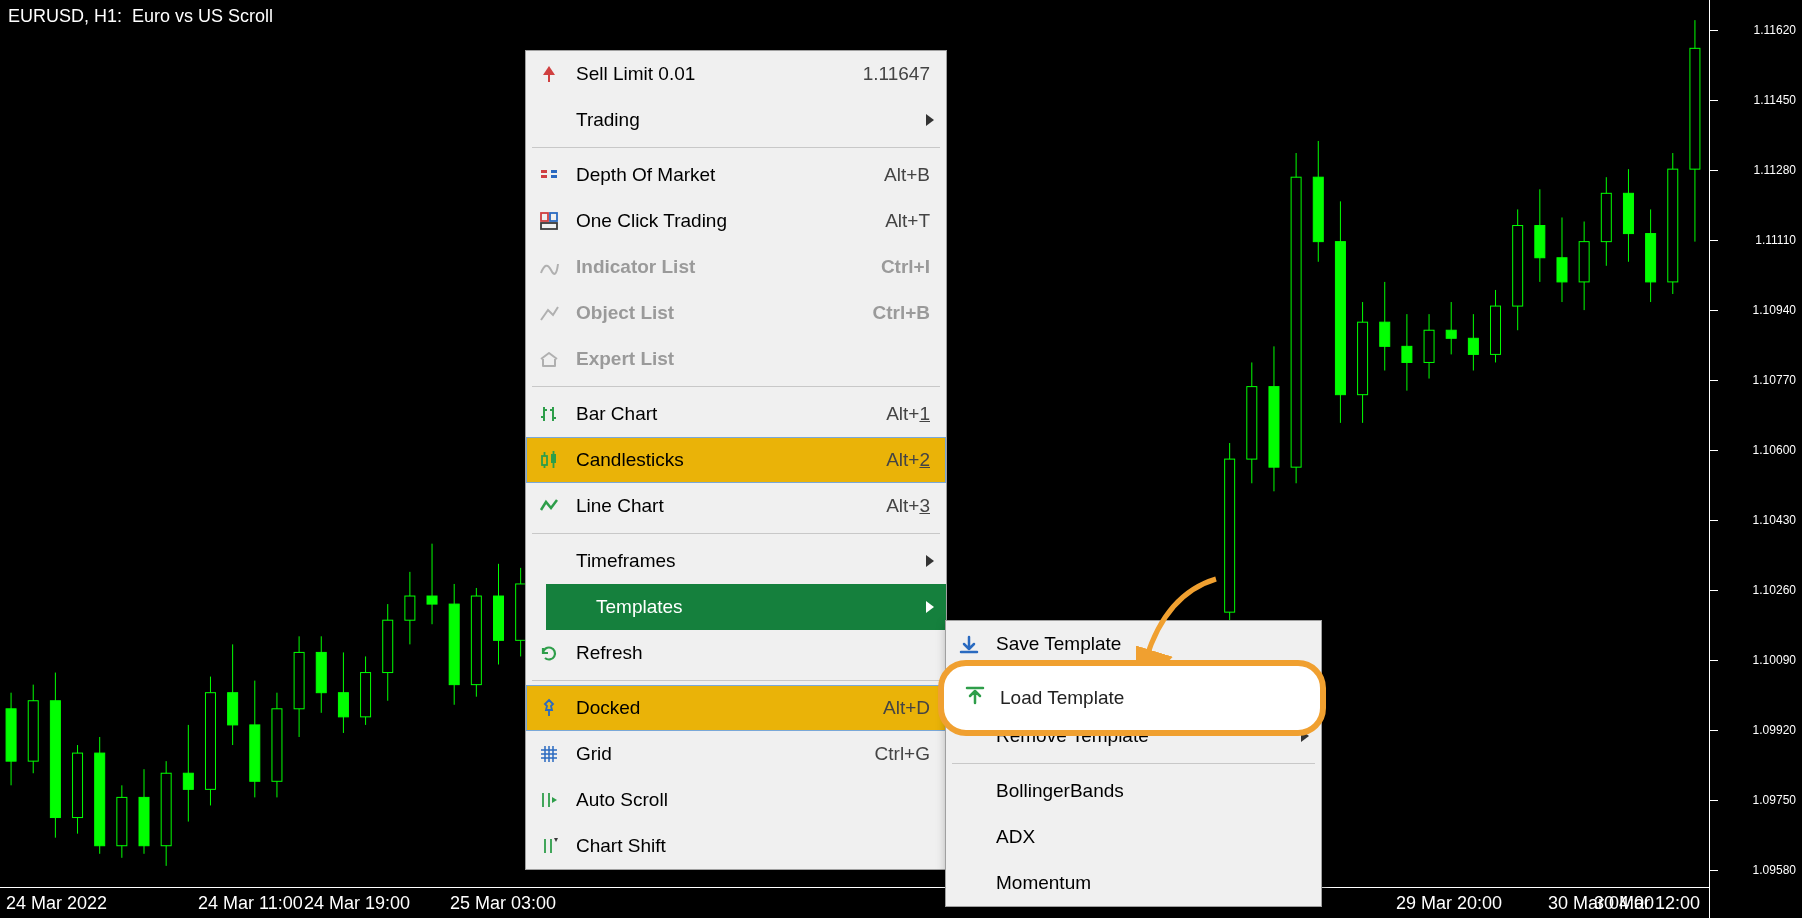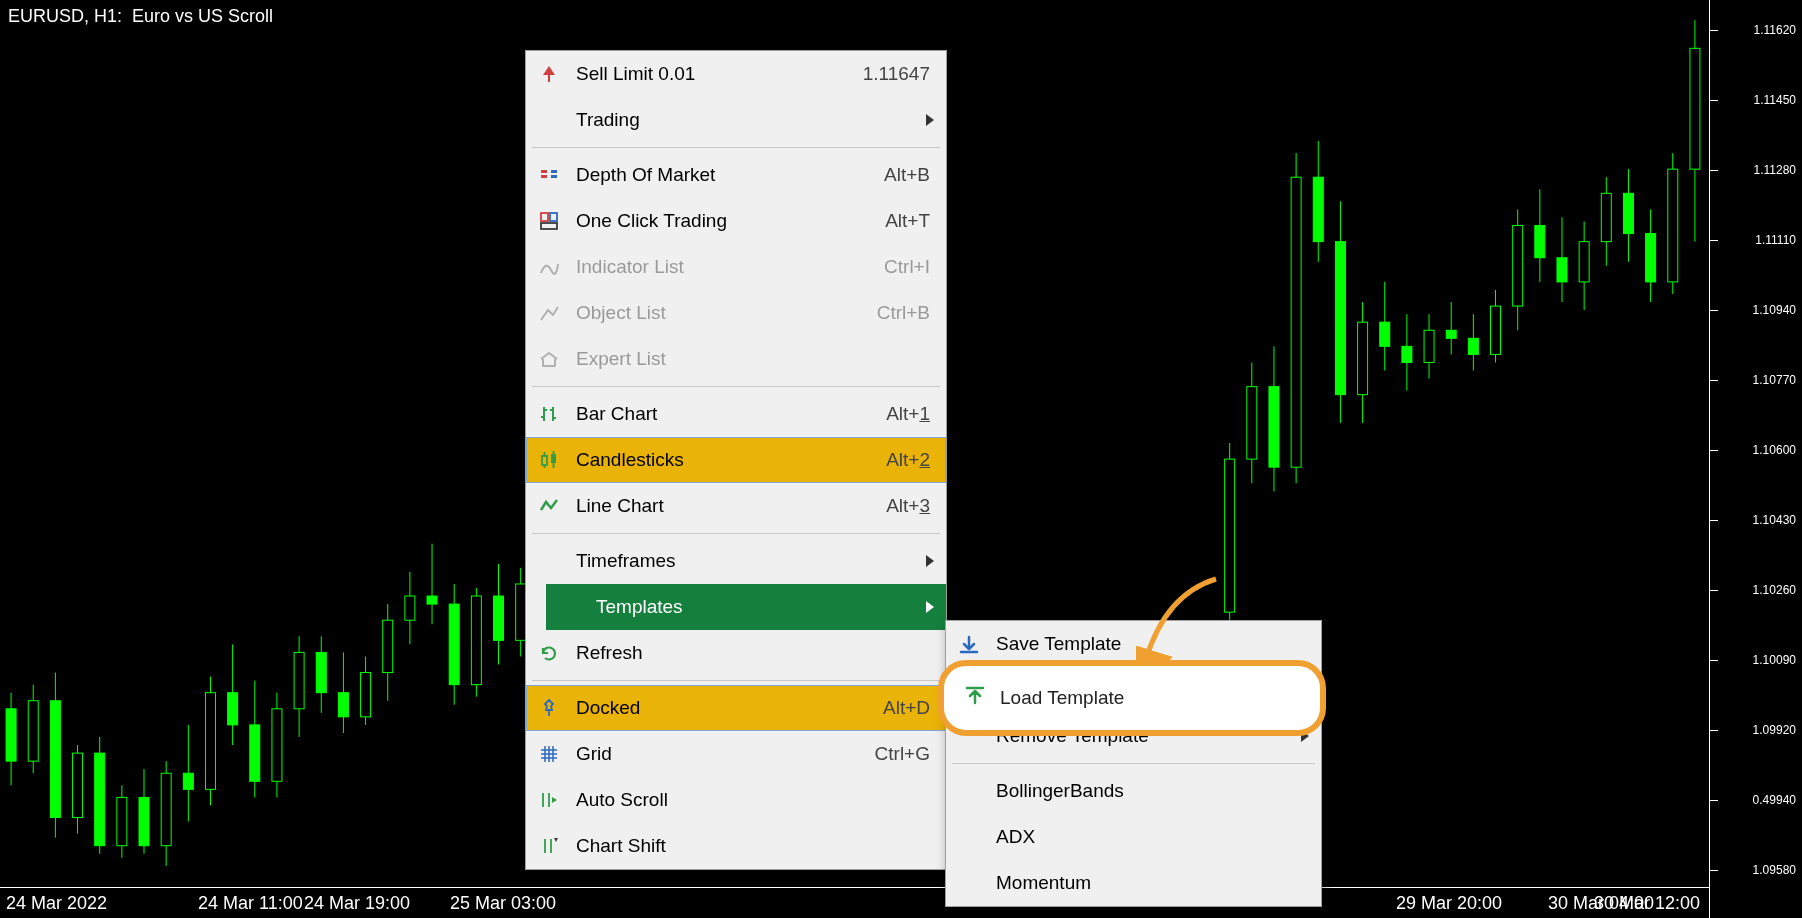--- a/index.html
+++ b/index.html
@@ -17,21 +17,21 @@
   #candles{position:absolute;left:0;top:0;}
   .wick{stroke:#00ff00;stroke-width:1;}
   .cbody-up{fill:#000;stroke:#00ff00;stroke-width:1;}
   .cbody-dn{fill:#00ff00;stroke:#00ff00;stroke-width:1;}
   
   .menu{position:absolute;background:#f0f0f0;border:1px solid #a0a0a0;box-shadow:2px 4px 10px rgba(0,0,0,0.35);font-family:"Segoe UI",Arial,sans-serif;font-size:19px;color:#000;}
   .mitem{display:flex;align-items:center;height:46px;padding:0 16px 0 50px;position:relative;cursor:default;}
   .mitem .icon{position:absolute;left:12px;width:22px;height:22px;display:flex;align-items:center;justify-content:center;}
   .mitem .lbl{flex:1;}
   .mitem .shortcut{color:#444;margin-left:38px;}
-  .mitem.disabled{color:#9a9a9a;}
+  .mitem.disabled{color:#9a9a9a;font-weight:bold;}
   .mitem.disabled .shortcut{color:#9a9a9a;}
   .mitem.selected{background:#15803d;color:#fff;margin-left:20px;}
   .mitem.selected .arrow svg{fill:#fff;}
   .mitem.active-frame{background:#eab308;box-shadow:inset 0 0 0 1px #7aa8d8;}
   .msep{height:1px;background:#c8c8c8;margin:4px 6px;}
   .arrow{position:absolute;right:10px;width:10px;height:14px;display:flex;align-items:center;}
   .arrow svg{fill:#333;}
   .undln{text-decoration:underline;}
   #menu-main{left:525px;top:50px;width:420px;}
   #menu-sub{left:945px;top:620px;width:375px;}
@@ -176,21 +176,21 @@
       <div class="plabel" style="top: 450px;">1.10600</div>
       <div class="ptick" style="top: 519.5px;"></div>
       <div class="plabel" style="top: 520px;">1.10430</div>
       <div class="ptick" style="top: 589.5px;"></div>
       <div class="plabel" style="top: 590px;">1.10260</div>
       <div class="ptick" style="top: 659.5px;"></div>
       <div class="plabel" style="top: 660px;">1.10090</div>
       <div class="ptick" style="top: 729.5px;"></div>
       <div class="plabel" style="top: 730px;">1.09920</div>
       <div class="ptick" style="top: 799.5px;"></div>
-      <div class="plabel" style="top: 800px;">0.49940</div>
+      <div class="plabel" style="top: 800px;">1.09750</div>
       <div class="ptick" style="top: 869.5px;"></div>
       <div class="plabel" style="top: 870px;">1.09580</div>
     </div>
 </div>
 
 <div id="menu-main" class="menu">
     <div class="mitem">
       <span class="icon">
         <svg width="22" height="22" viewBox="0 0 22 22">
           <path d="M11 3 L17 12 L5 12 Z" fill="#d04040"></path>

